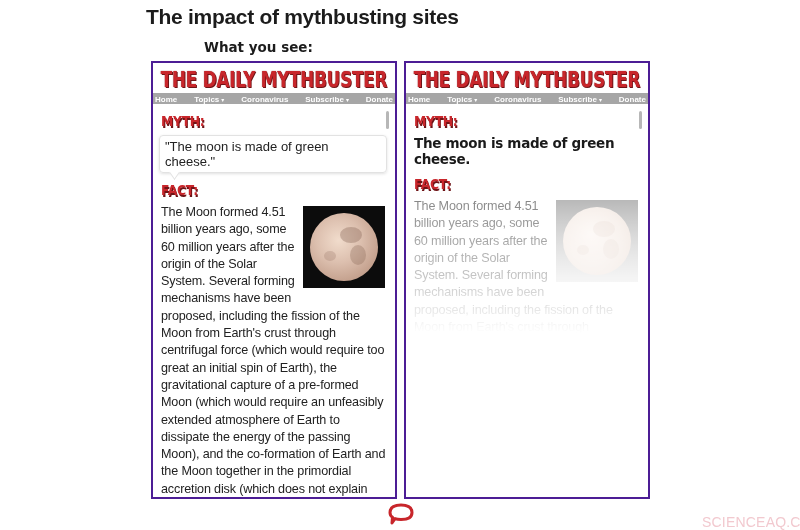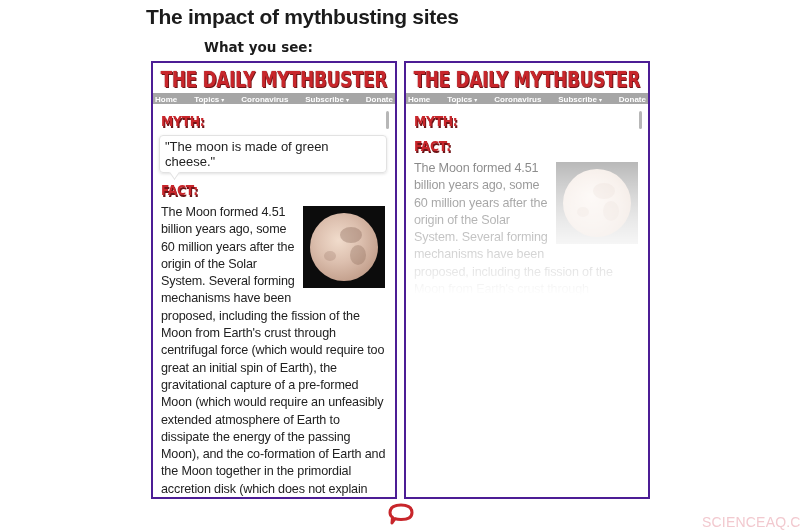--- a/index.html
+++ b/index.html
@@ -145,20 +145,21 @@
   <div class="masthead">THE DAILY MYTHBUSTER</div>
   <div class="nav">
     <span><span>Home</span></span>
     <span><span>Topics</span><span class="caret">▾</span></span>
     <span><span>Coronavirus</span></span>
     <span><span>Subscribe</span><span class="caret">▾</span></span>
     <span><span>Donate</span></span>
   </div>
   <div class="scrollbar"></div>
   <div class="section-head myth-head">MYTH:</div>
+  <div class="myth-plain">The moon is made of green cheese.</div>
   <div class="section-head fact-head">FACT:</div>
   <div class="fact-body fade-body">
     <div class="moon-photo">
       <div class="moon">
         <div class="mare1"></div>
           <div class="mare2"></div>
           <div class="mare3"></div>
       </div>
     </div>
     <span>The Moon formed 4.51 billion years ago, some 60 million years after the origin of the Solar System. Several forming mechanisms have been proposed, including the fission of the Moon from Earth's crust through</span>

